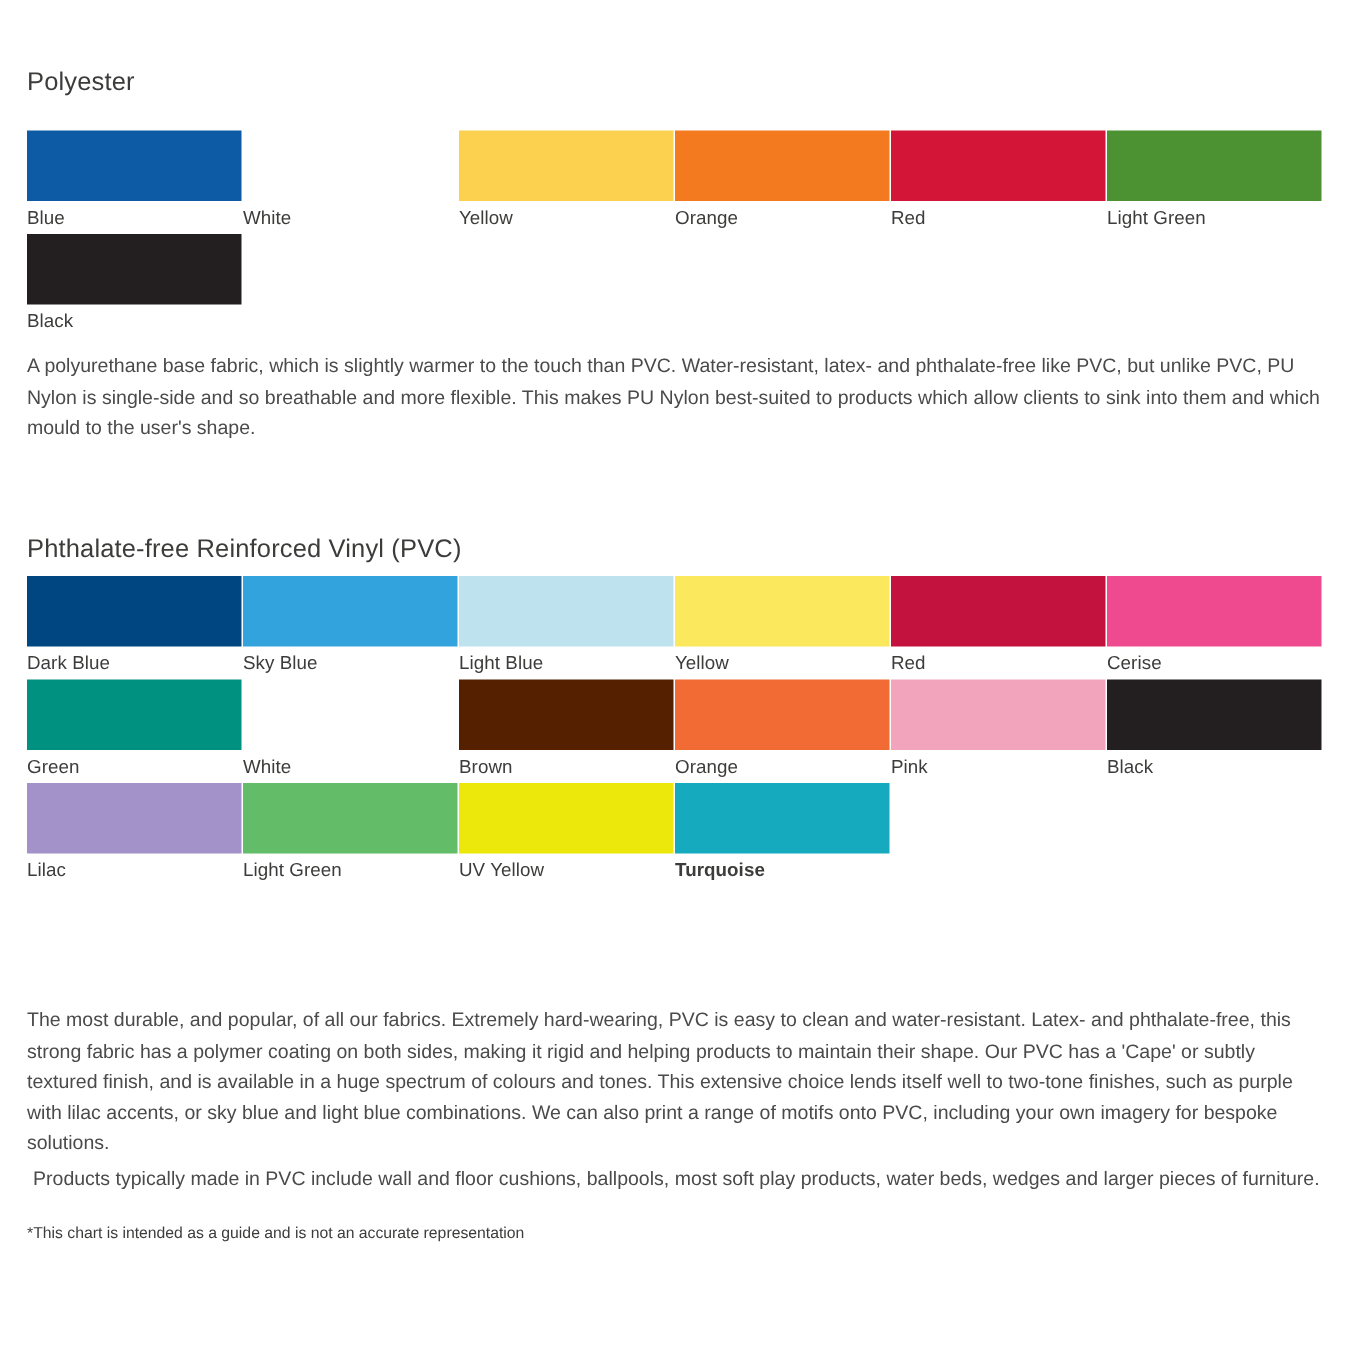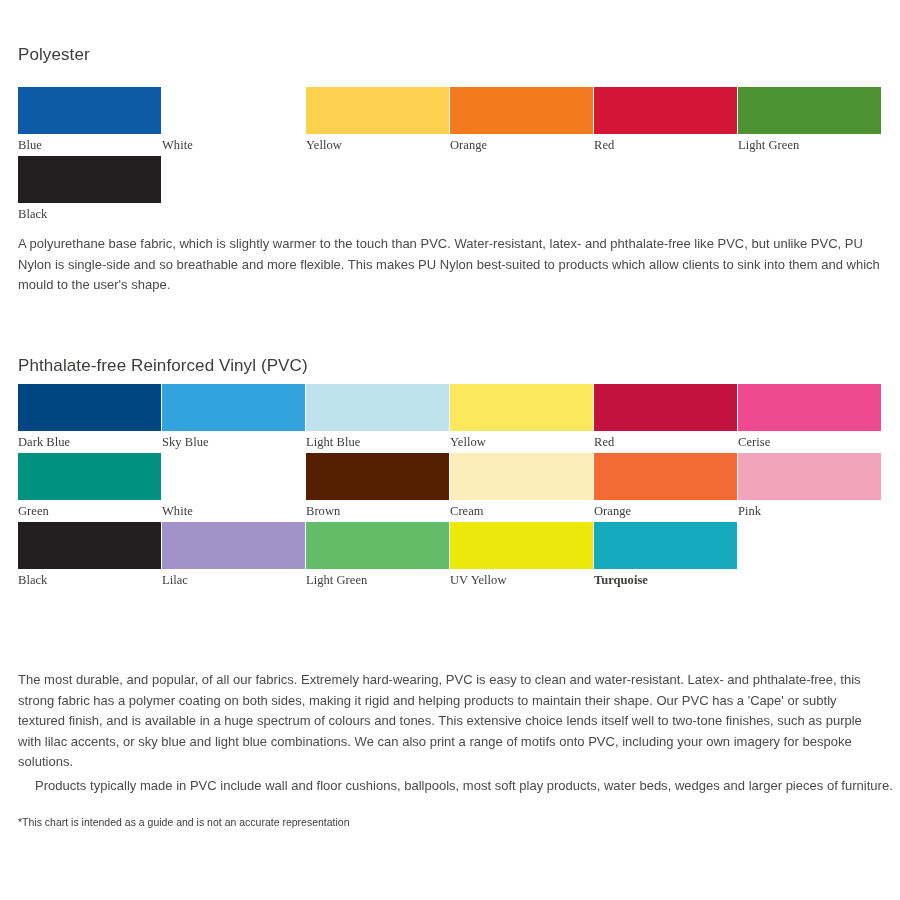--- a/index.html
+++ b/index.html
@@ -31,21 +31,20 @@
     font-weight: 400;
     color: #3c3c3b;
     letter-spacing: 0.1px;
   }
 
   
   .swatch-grid {
     display: flex;
     flex-wrap: wrap;
     width: 864px;
-    font-family: Liberation Serif, serif;
   }
 
   .swatch-cell {
     width: 144px;
     height: 69px;
     position: relative;
   }
 
   .swatch-chip {
     width: 143px;
@@ -86,21 +85,21 @@
 
   
   #polyester-heading   { position: absolute; left: 0;  top: 45px; text-align: center; }
   #polyester-swatches  { position: absolute; left: 0;  top: 87px; }
   #polyester-para-1    { position: absolute; left: 0;  top: 234px; }
   #polyester-para-2    { position: absolute; left: 0;  top: 311px; }
 
   #pvc-heading         { position: absolute; left: 0;  top: 356px; }
   #pvc-swatches        { position: absolute; left: 0;  top: 384px; }
   #pvc-para-1          { position: absolute; left: 0;  top: 670px; }
-  #pvc-para-2          { position: absolute; left: 17px;  top: 776px; }
+  #pvc-para-2          { position: absolute; left: 4px;  top: 776px; }
   #chart-footnote      { position: absolute; left: 0;  top: 815px; }
 </style>
 </head>
 <body>
 
 <div class="page">
 
   <h2 class="section-heading" id="polyester-heading">Polyester</h2>
 
   <div class="swatch-grid" id="polyester-swatches">
@@ -170,24 +169,20 @@
       </div>
       <div class="swatch-cell">
         <span class="swatch-chip" style="background: transparent;"></span>
         <span class="swatch-label">White</span>
       </div>
       <div class="swatch-cell">
         <span class="swatch-chip" style="background: rgb(85, 32, 0);"></span>
         <span class="swatch-label">Brown</span>
       </div>
       <div class="swatch-cell">
-        <span class="swatch-chip" style="background: rgb(252, 238, 187);"></span>
-        <span class="swatch-label">Cream</span>
-      </div>
-      <div class="swatch-cell">
         <span class="swatch-chip" style="background: rgb(242, 107, 52);"></span>
         <span class="swatch-label">Orange</span>
       </div>
       <div class="swatch-cell">
         <span class="swatch-chip" style="background: rgb(242, 164, 189);"></span>
         <span class="swatch-label">Pink</span>
       </div>
       <div class="swatch-cell">
         <span class="swatch-chip" style="background: rgb(35, 31, 32);"></span>
         <span class="swatch-label">Black</span>

